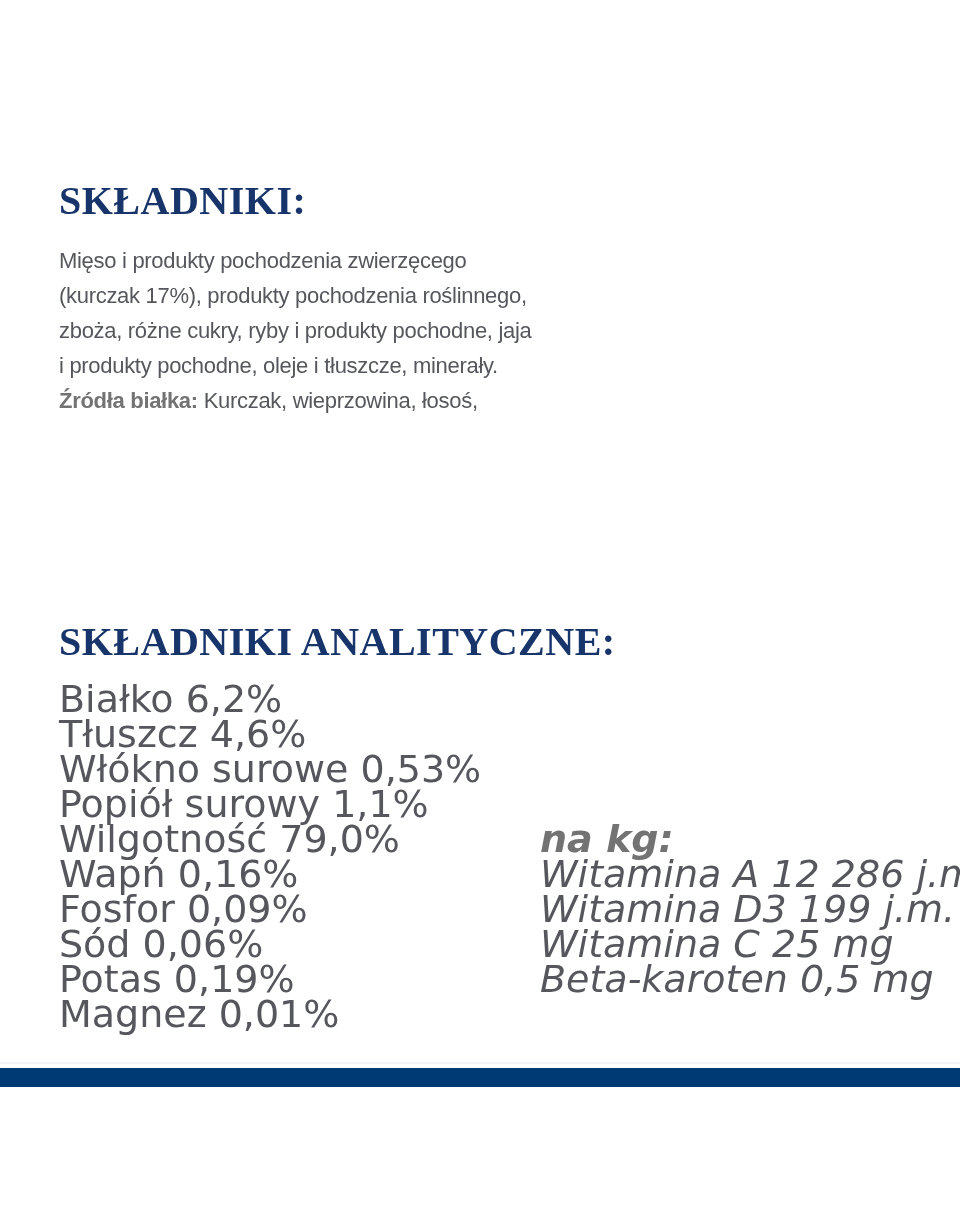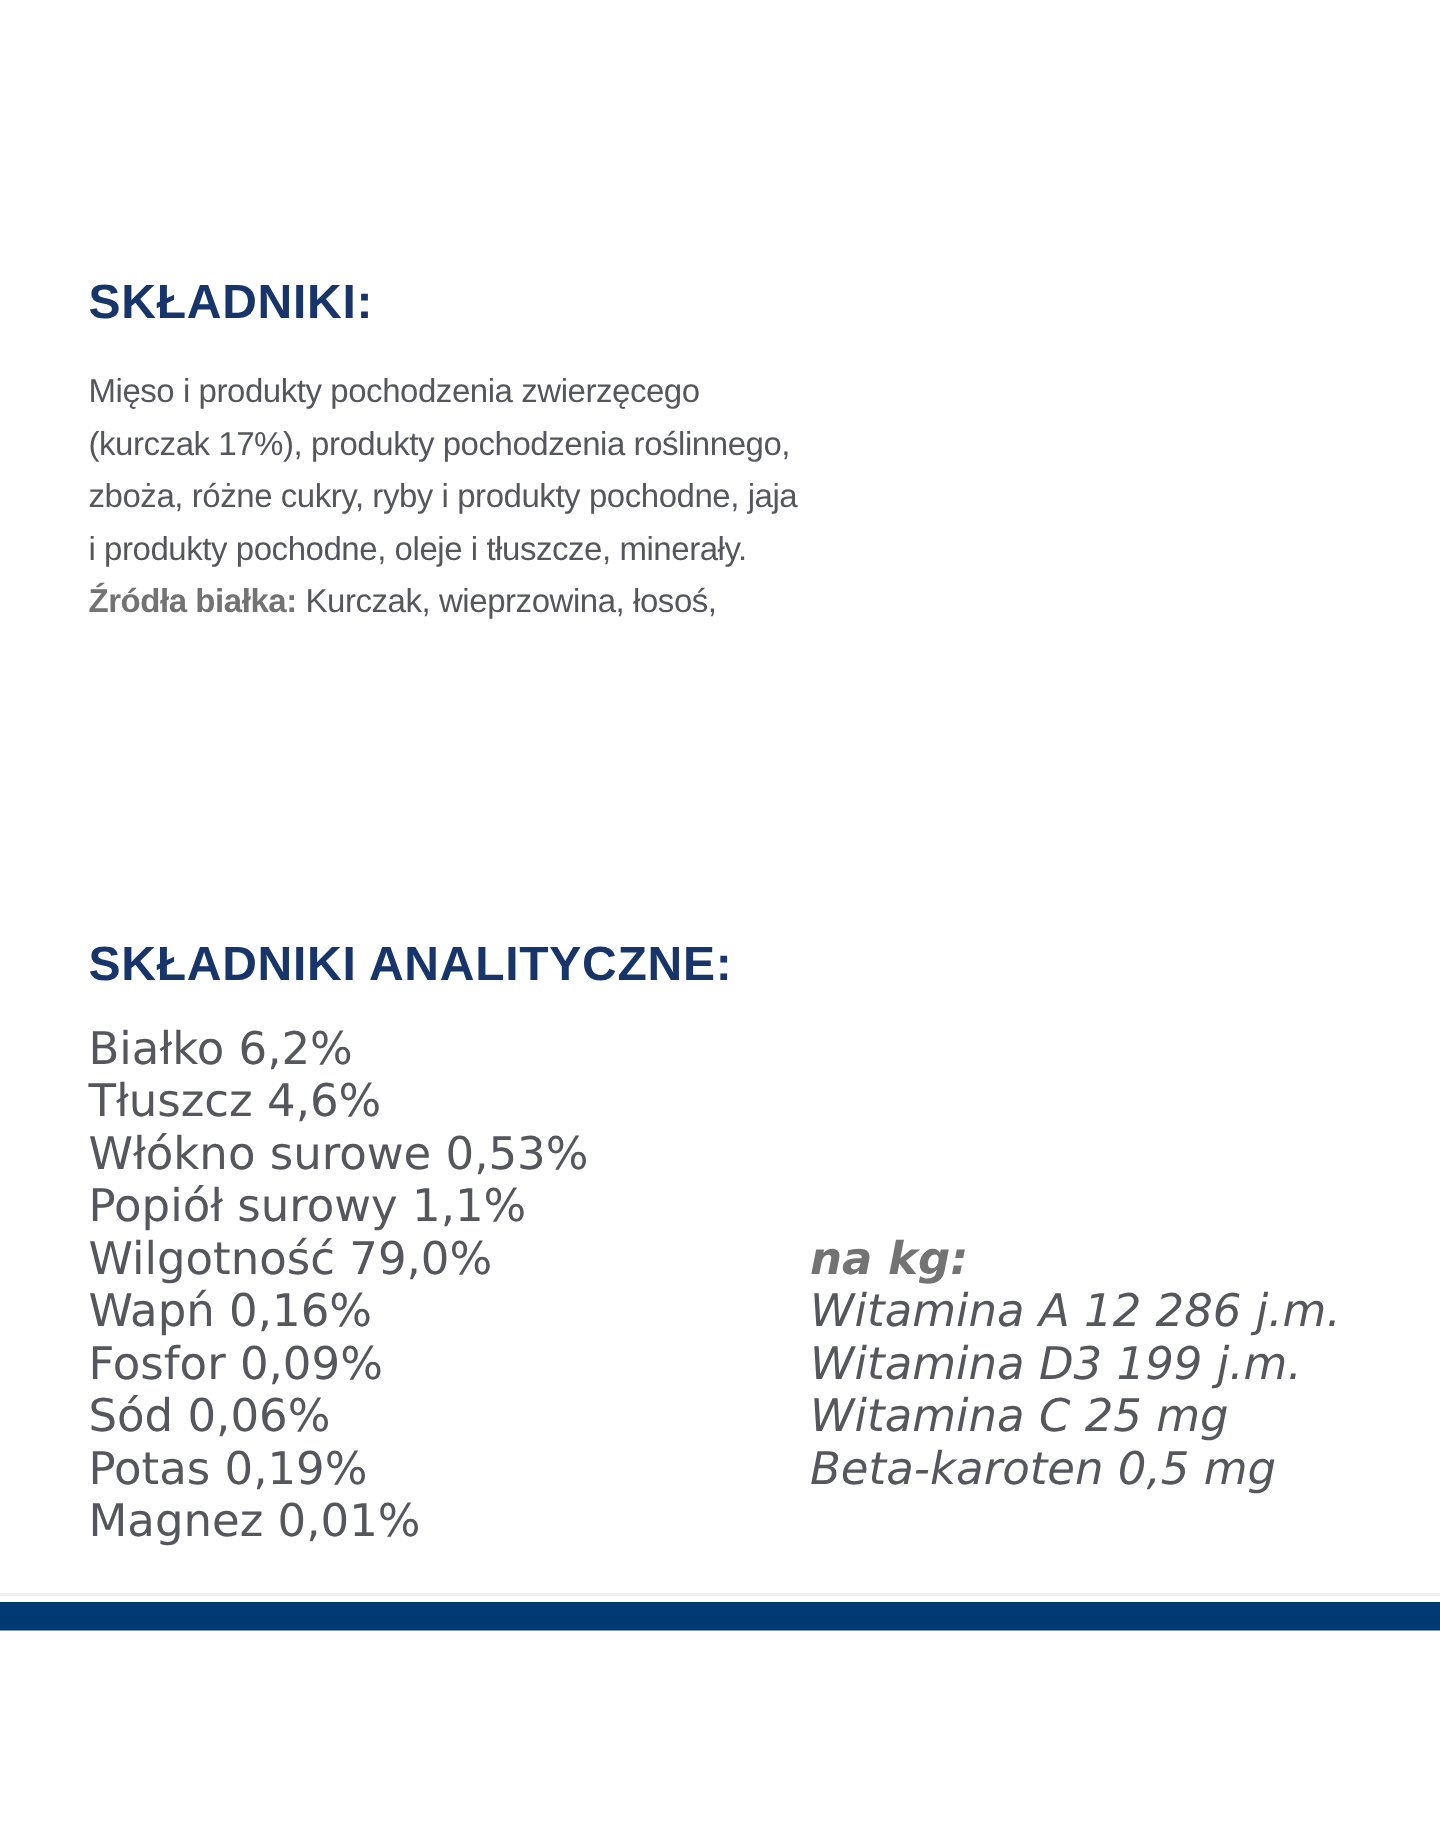--- a/index.html
+++ b/index.html
@@ -12,23 +12,23 @@
     position: relative;
     background: #ffffff;
     overflow: hidden;
     font-family: "Liberation Sans", sans-serif;
   }
 
   .heading {
     position: absolute;
     left: 59px;
     margin: 0;
-    font-family: Liberation Sans, sans-serif;
+    font-family: Liberation Serif, serif;
     font-weight: bold;
-    font-size: 32px;
+    font-size: 40px;
     line-height: 44px;
     letter-spacing: 0.5px;
     color: #17356b;
     white-space: nowrap;
   }
   #ingredients-heading { top: 179px; }
   #analytical-heading  { top: 620px; }
 
   .para {
     position: absolute;
@@ -47,21 +47,21 @@
   }
   .bold-run {
     font-weight: bold;
     color: #737373;
   }
 
   .list {
     position: absolute;
     color: #55575c;
     font-family: "DejaVu Sans", sans-serif;
-    font-size: 30px;
+    font-size: 38px;
   }
   .list .line {
     height: 35px;
     line-height: 35px;
     white-space: nowrap;
   }
   #left-column  { left: 59px;  top: 682px; }
   #right-column { left: 540px; top: 822px; font-style: italic; }
 
   .hairline {

